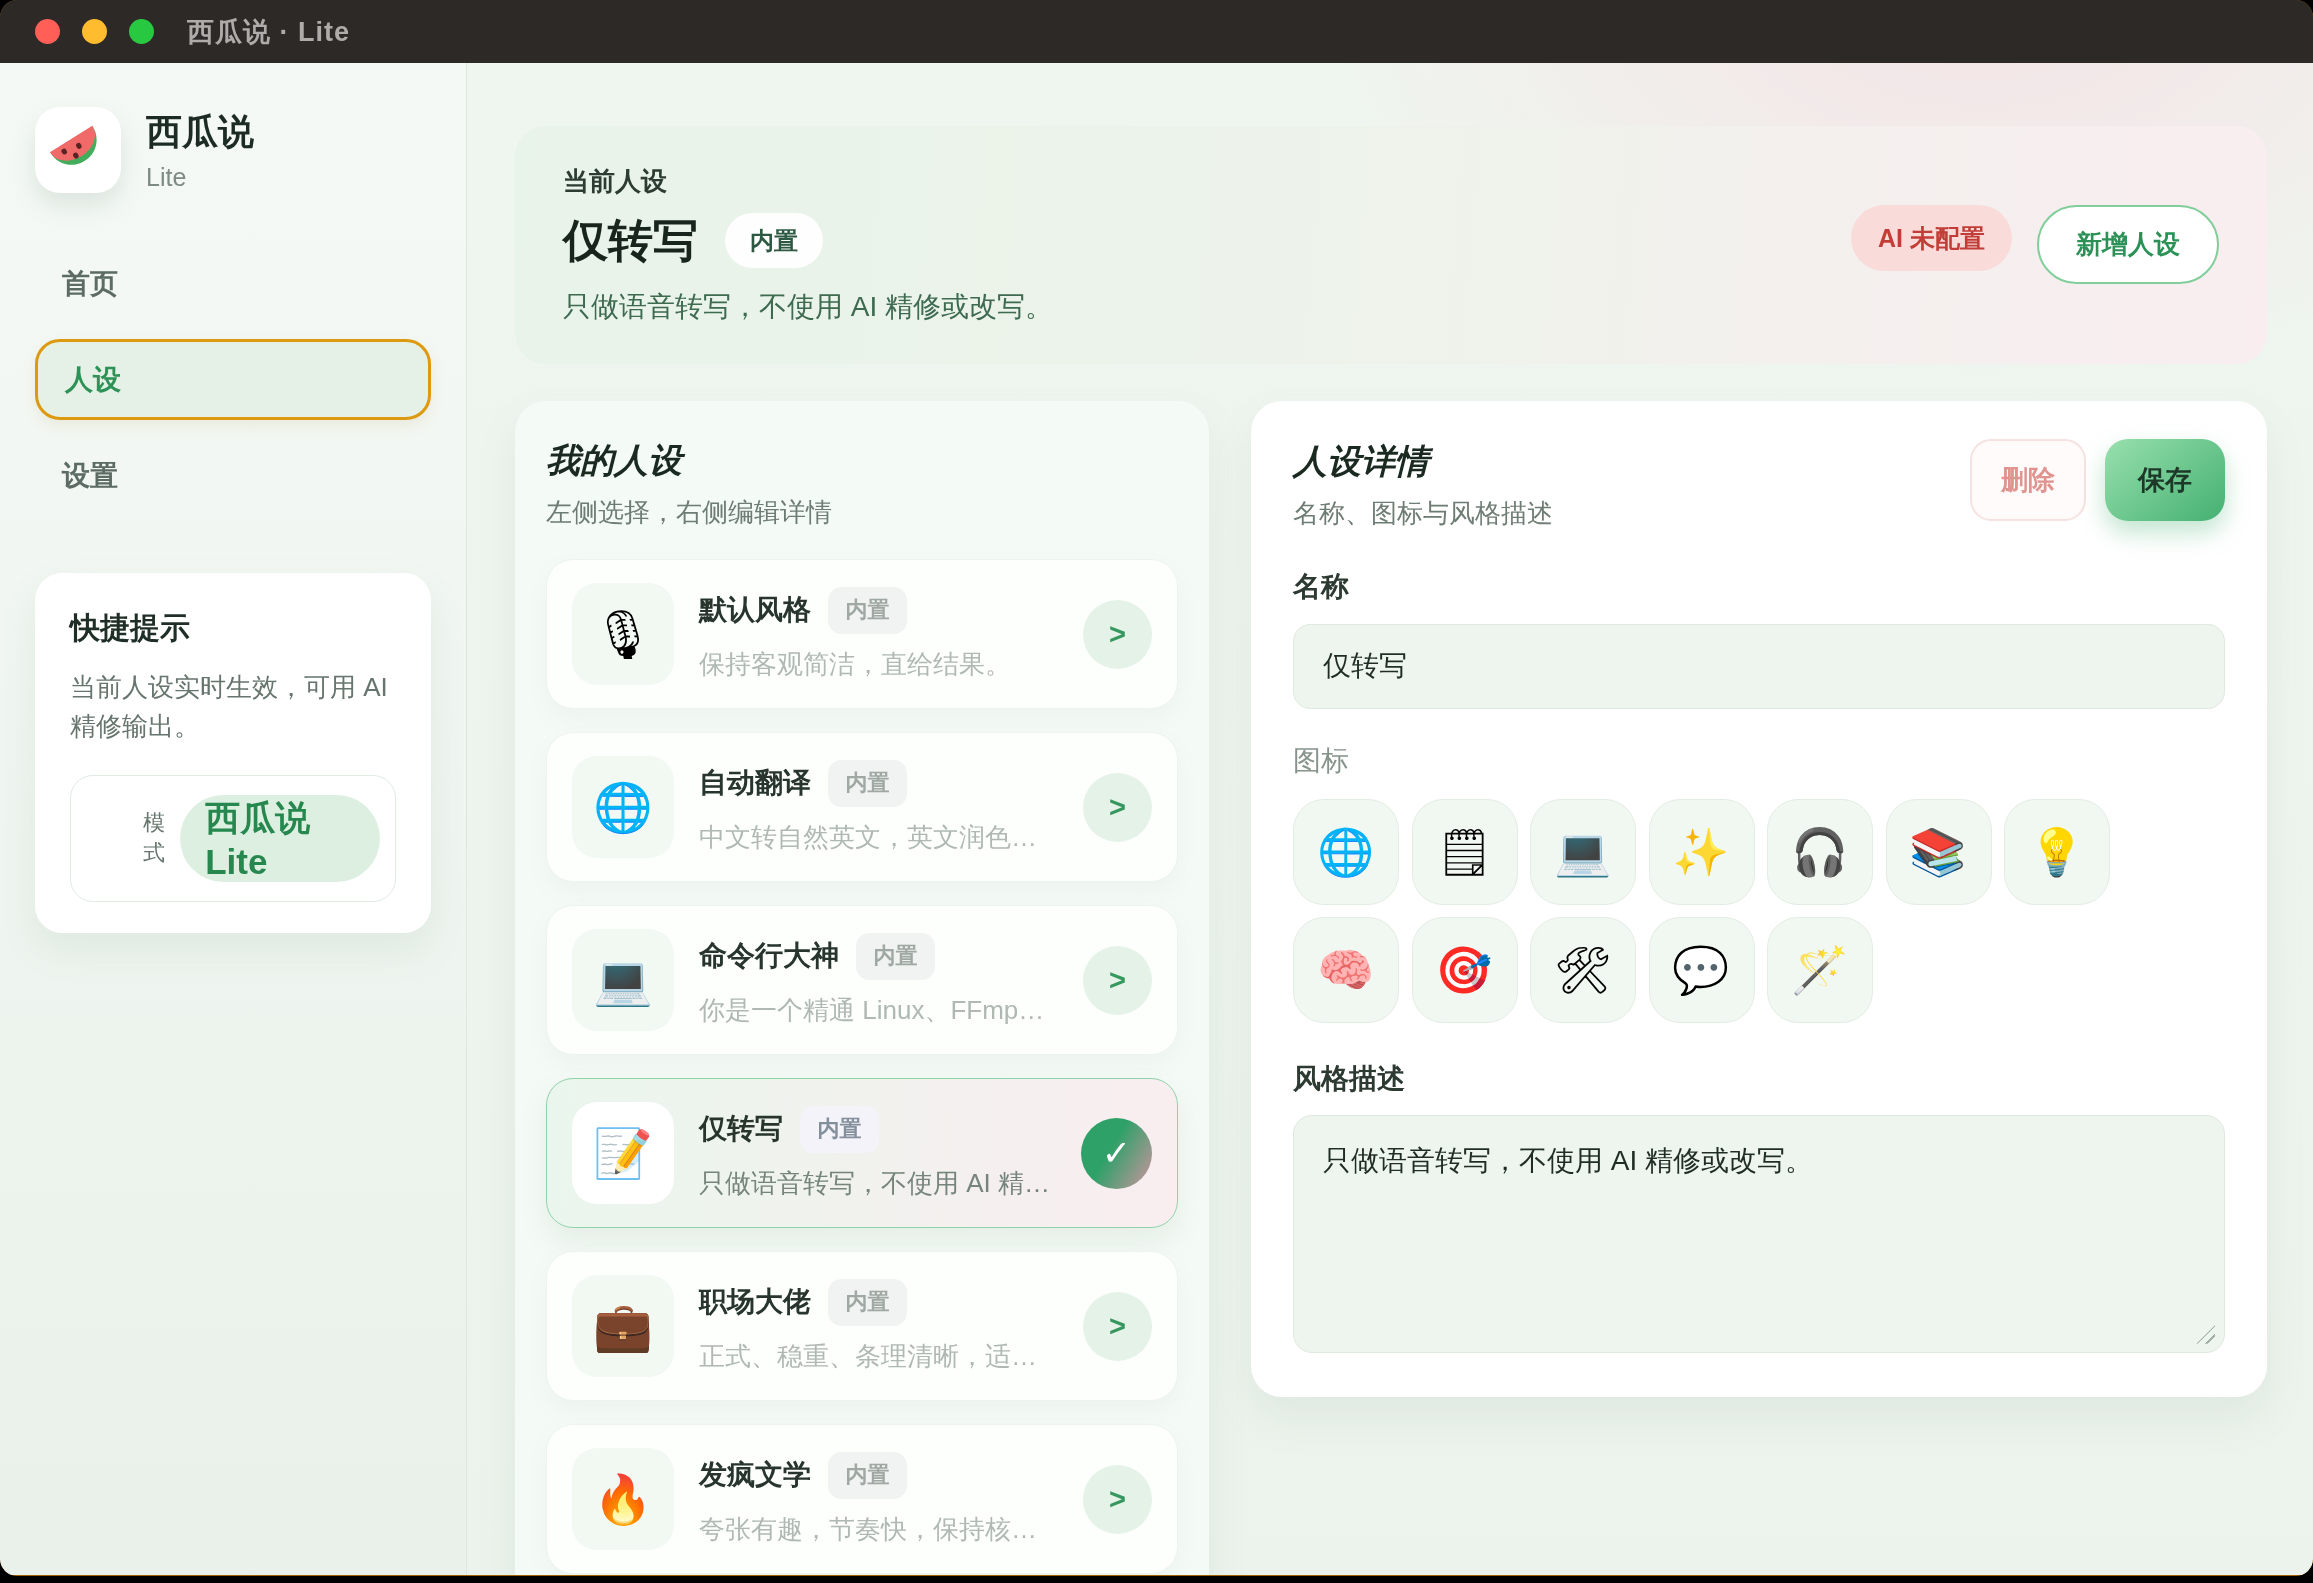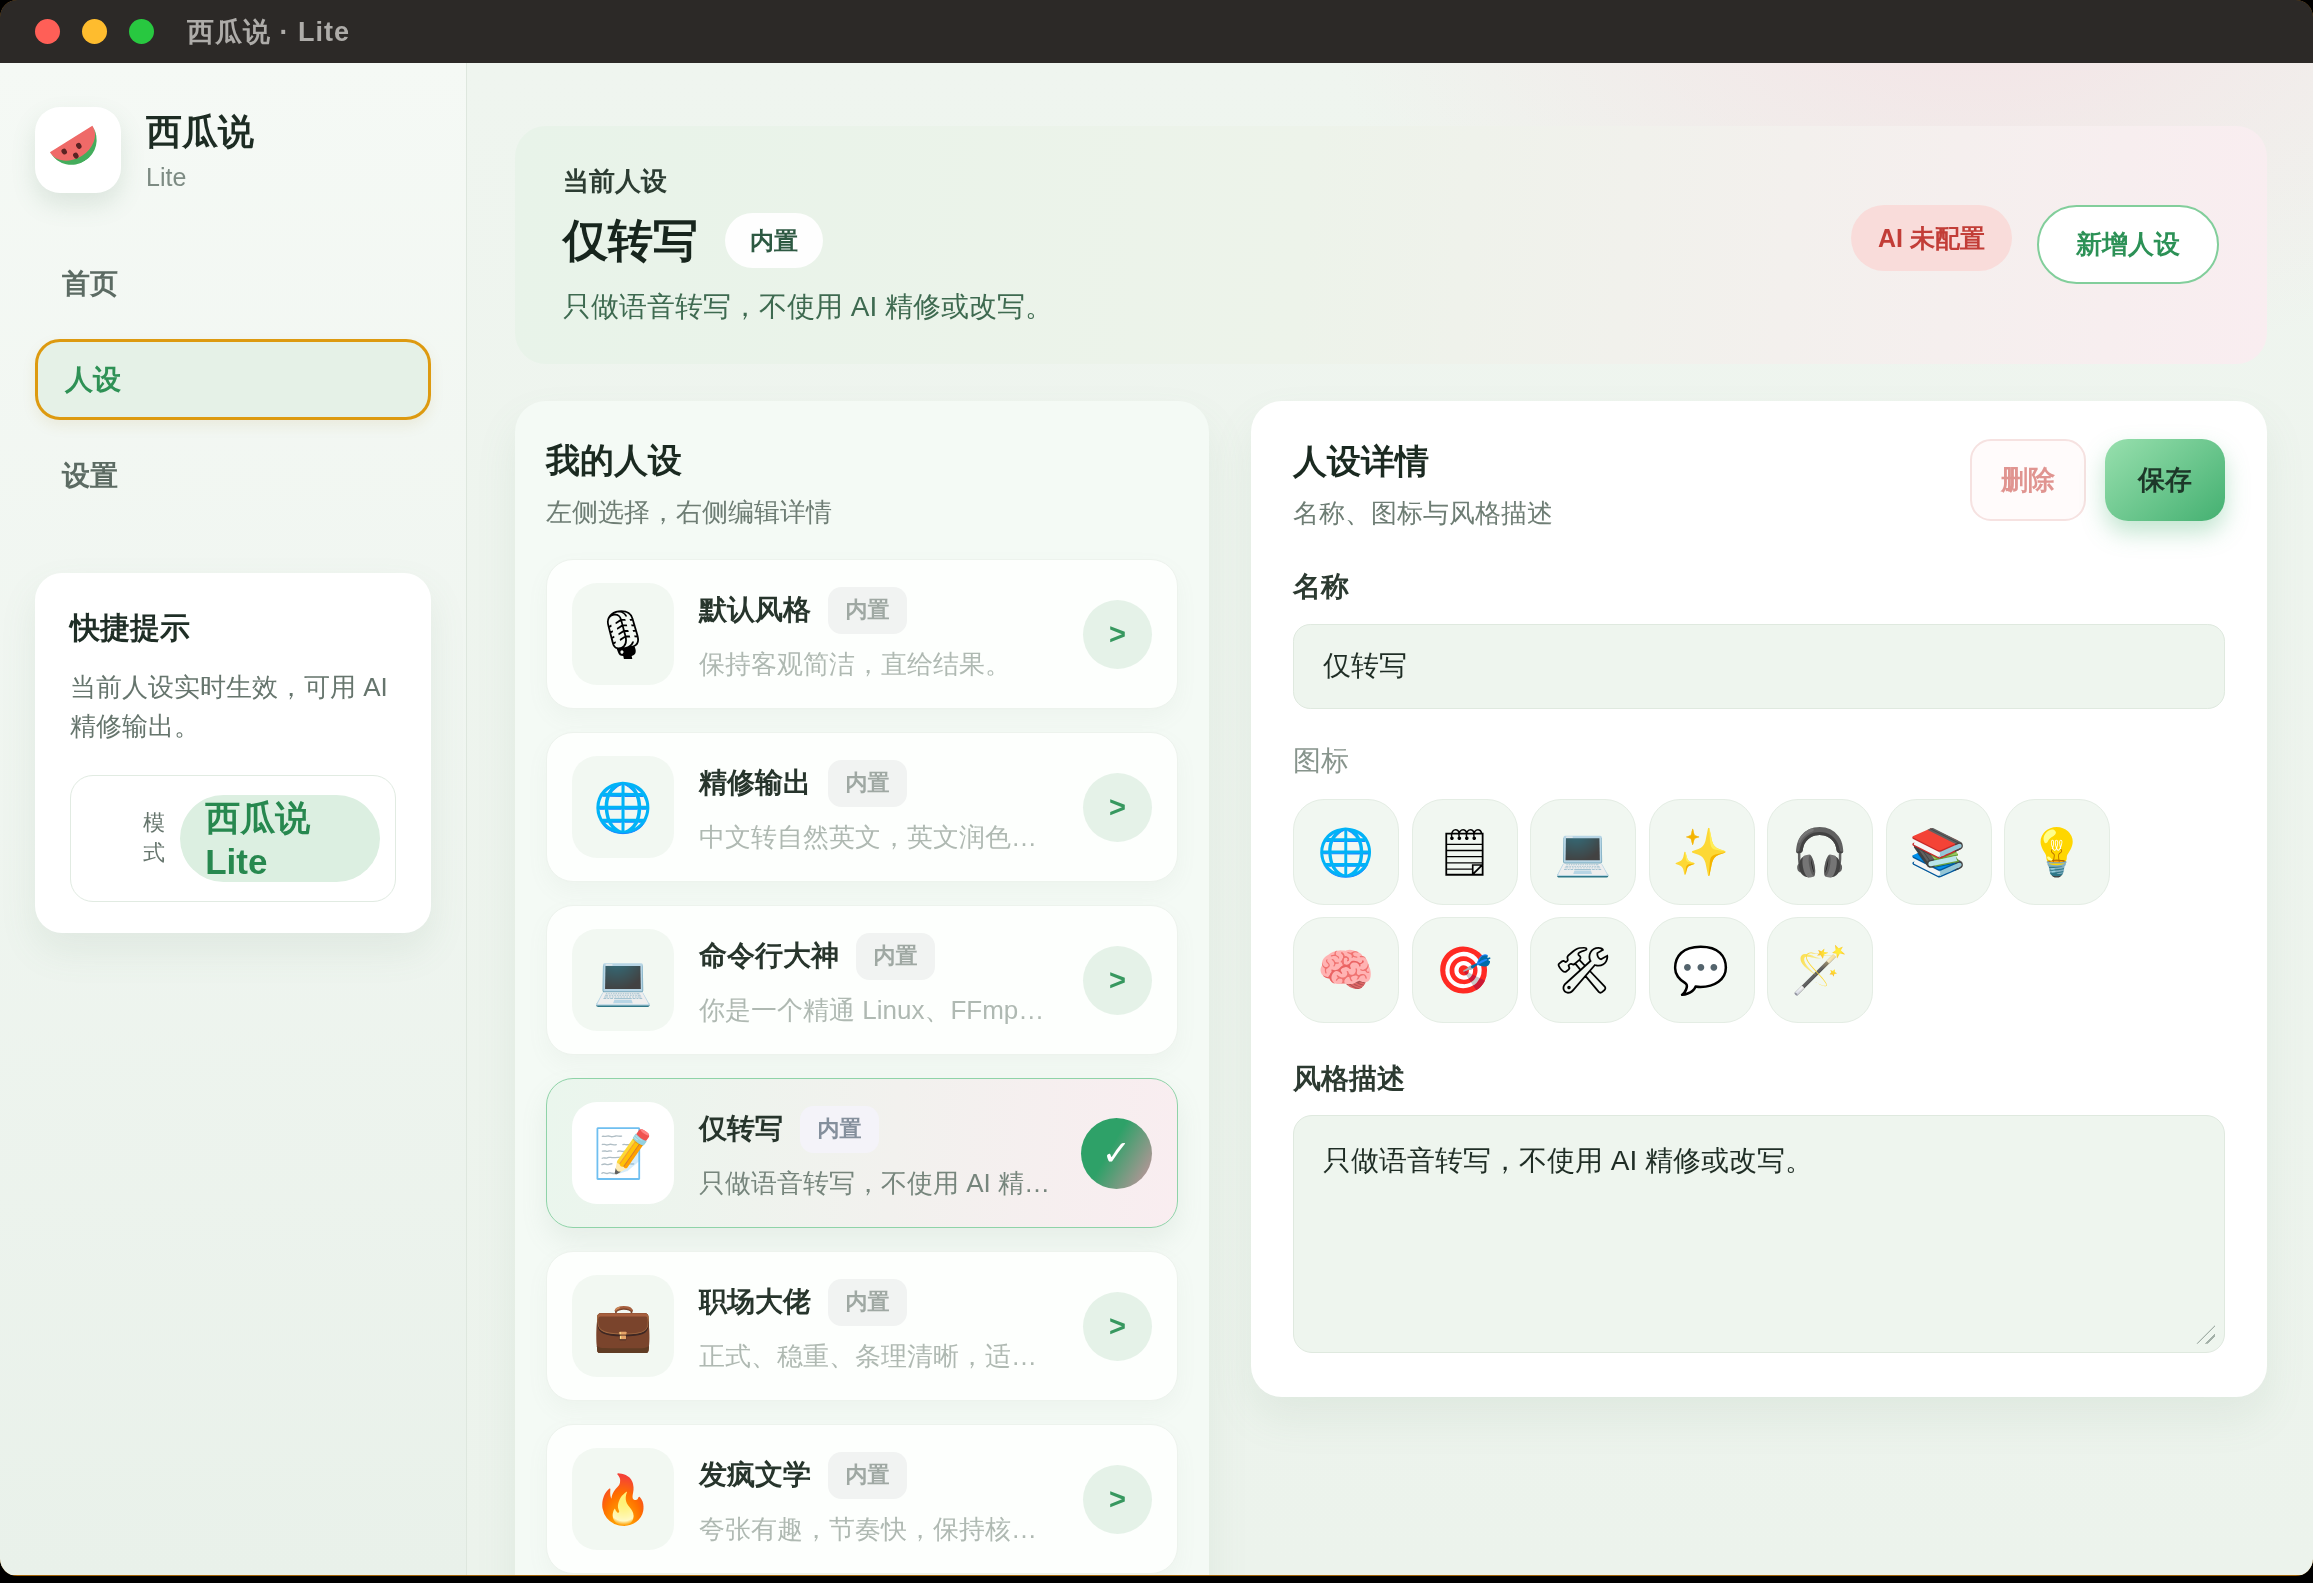--- a/index.html
+++ b/index.html
@@ -51,21 +51,21 @@
   .banner-badge { background:rgba(255,255,255,.92); color:#2d5942; font-size:24px; font-weight:700; padding:11.5px 25px; border-radius:960px; }
   .banner-desc { font-size:28px; color:#3e6a50; }
   .banner-actions { display:flex; align-items:flex-start; gap:25px; }
   .ai-badge { background:#f9dcda; color:#c23d37; font-size:25px; font-weight:700; padding:16.3px 27px; border-radius:960px; }
   .add-btn { background:#fff; border:2.9px solid #82ce9b; color:#2c9156; font-size:26px; font-weight:700; padding:20px 37px; border-radius:960px; cursor:pointer; font-family:inherit; }
 
   .panels { display:flex; align-items:flex-start; gap:42px; margin:37px 46px 0 48px; }
 
   
   .personas { width:694px; flex:0 0 694px; background:#f4faf5; border-radius:31px; padding:37px 31px 15.4px; box-shadow:0 21px 42px rgba(110,150,120,.10); }
-  .panel-title { font-size:34px; font-weight:800; color:#1b2a21; }
+  .panel-title { font-size:34px; font-weight:800; color:#1b2a21;font-style:italic; }
   .panel-sub { font-size:26px; color:#6e7d74; margin-top:11.5px; }
   .persona-list { margin-top:29px; }
   .p-item { background:#fdfffd; border:1px solid #edf3ed; border-radius:27px; box-shadow:0 9.6px 21px rgba(130,160,140,.06); padding:23px 25px; display:flex; align-items:center; gap:25px; margin-bottom:23px; cursor:pointer; }
   .p-icon { width:102px; height:102px; flex:0 0 102px; border-radius:25px; background:#f2f8f2; display:flex; align-items:center; justify-content:center; font-size:48px; }
   .p-main { flex:1; min-width:0; }
   .p-top { display:flex; align-items:center; gap:17.3px; }
   .p-name { font-size:28px; font-weight:800; color:#27352c; white-space:nowrap; }
   .p-badge { font-size:22px; font-weight:700; color:#9fa8a3; background:#f1f3f2; padding:8.6px 17.3px; border-radius:13.4px; }
   .p-desc { font-size:26px; color:#afb9b2; margin-top:13.4px; white-space:nowrap; overflow:hidden; text-overflow:ellipsis; }
   .p-chev { width:69px; height:69px; flex:0 0 69px; border-radius:50%; background:#e5f2e8; color:#37985f; display:flex; align-items:center; justify-content:center; font-size:29px; font-weight:800; }
@@ -171,21 +171,21 @@
               </div>
               <div class="p-chev">&gt;</div>
             </div>
 
             <div class="p-item">
               <div class="p-icon">
                   <span class="p-emoji">🌐</span>
                 </div>
               <div class="p-main">
                 <div class="p-top">
-                  <span class="p-name">精修输出</span>
+                  <span class="p-name">自动翻译</span>
                   <span class="p-badge">内置</span>
                 </div>
                 <div class="p-desc">中文转自然英文，英文润色但不…</div>
               </div>
               <div class="p-chev">&gt;</div>
             </div>
 
             <div class="p-item">
               <div class="p-icon">
                   <span class="p-emoji">💻</span>

